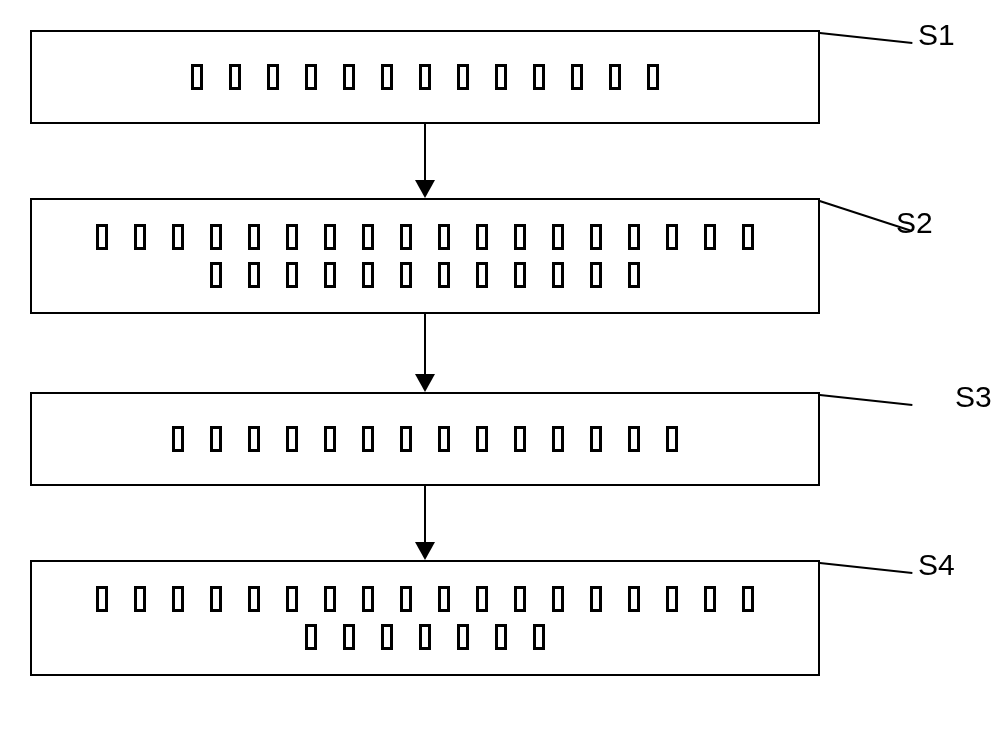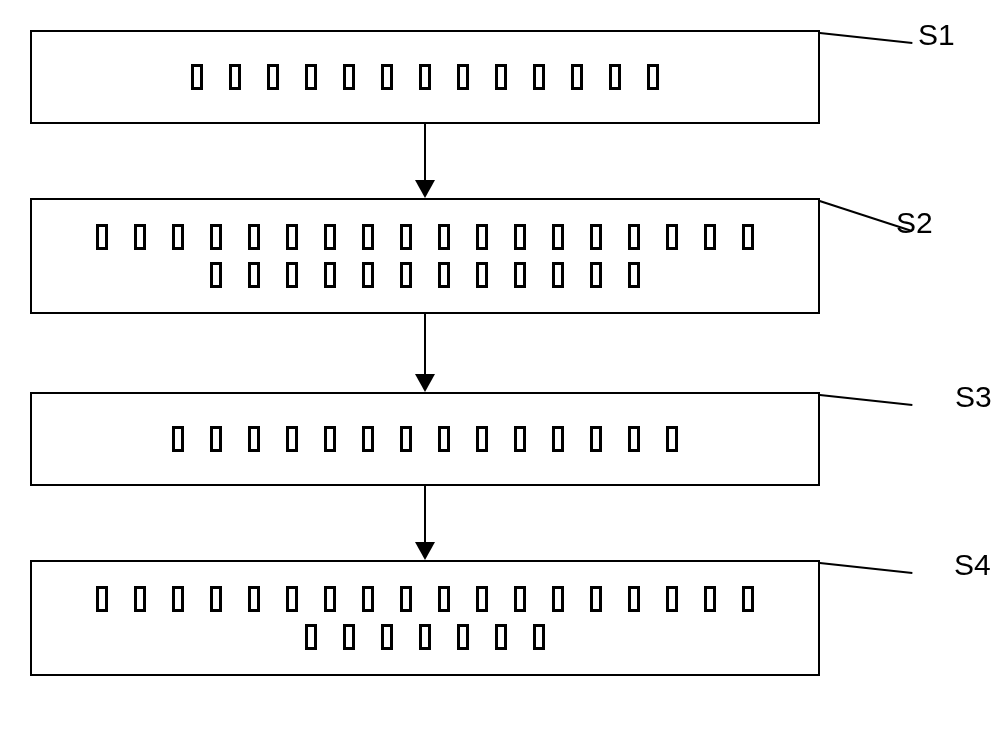--- a/index.html
+++ b/index.html
@@ -174,21 +174,21 @@
       <div class="row">
         <span class="glyph"></span>
         <span class="glyph"></span>
         <span class="glyph"></span>
         <span class="glyph"></span>
         <span class="glyph"></span>
         <span class="glyph"></span>
         <span class="glyph"></span>
       </div>
     </div>
-    <div class="label" style="left: 918px; top: 548px; margin-left: 36px;">S4</div>
+    <div class="label" style="left: 918px; top: 548px;">S4</div>
     <div class="leader" style="left: 820px; top: 562px; width: 92.5419px; transform: rotate(6.20345deg);"></div>
     <div class="arrow-stem" style="left: 424px; top: 124px; height: 56px;"></div>
     <div class="arrow-head" style="left: 415px; top: 180px;"></div>
     <div class="arrow-stem" style="left: 424px; top: 314px; height: 60px;"></div>
     <div class="arrow-head" style="left: 415px; top: 374px;"></div>
     <div class="arrow-stem" style="left: 424px; top: 486px; height: 56px;"></div>
     <div class="arrow-head" style="left: 415px; top: 542px;"></div>
   </div>
 
 </body></html>

